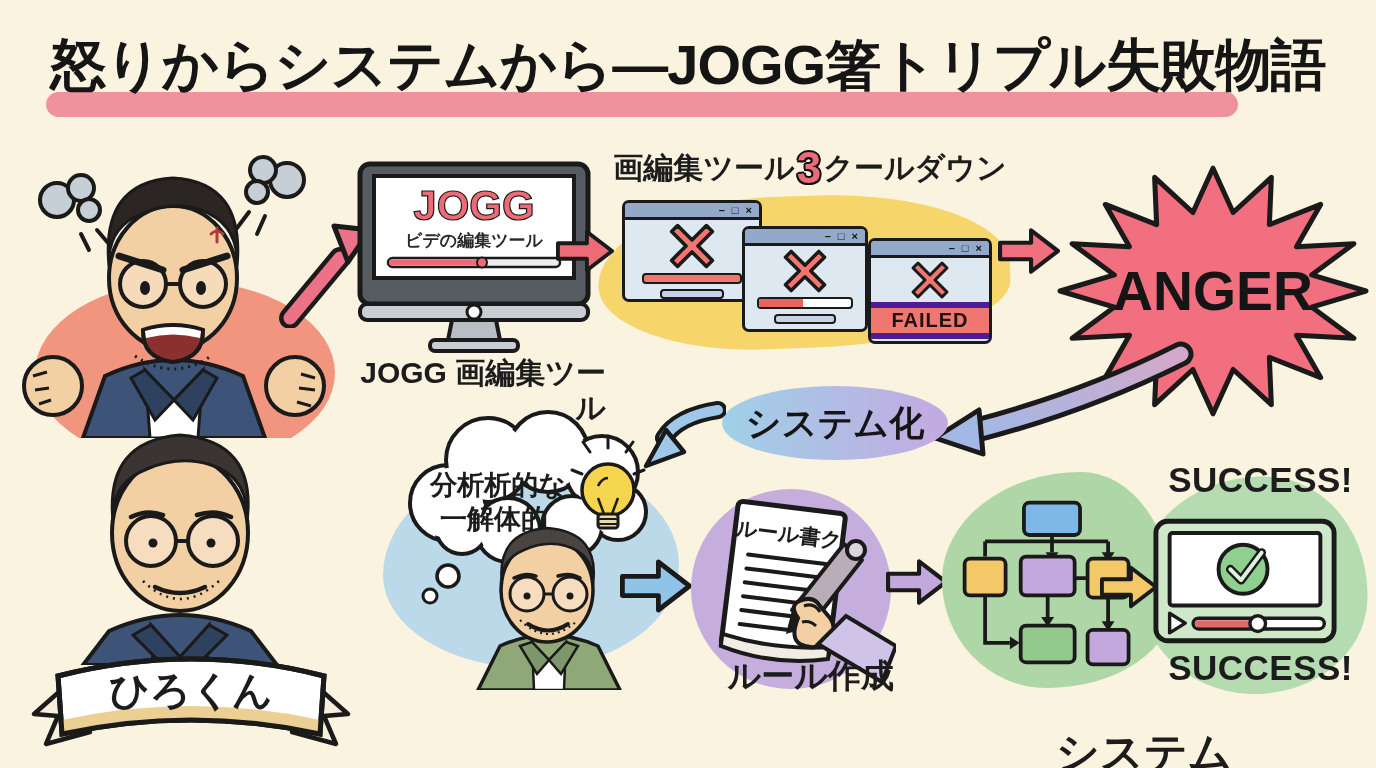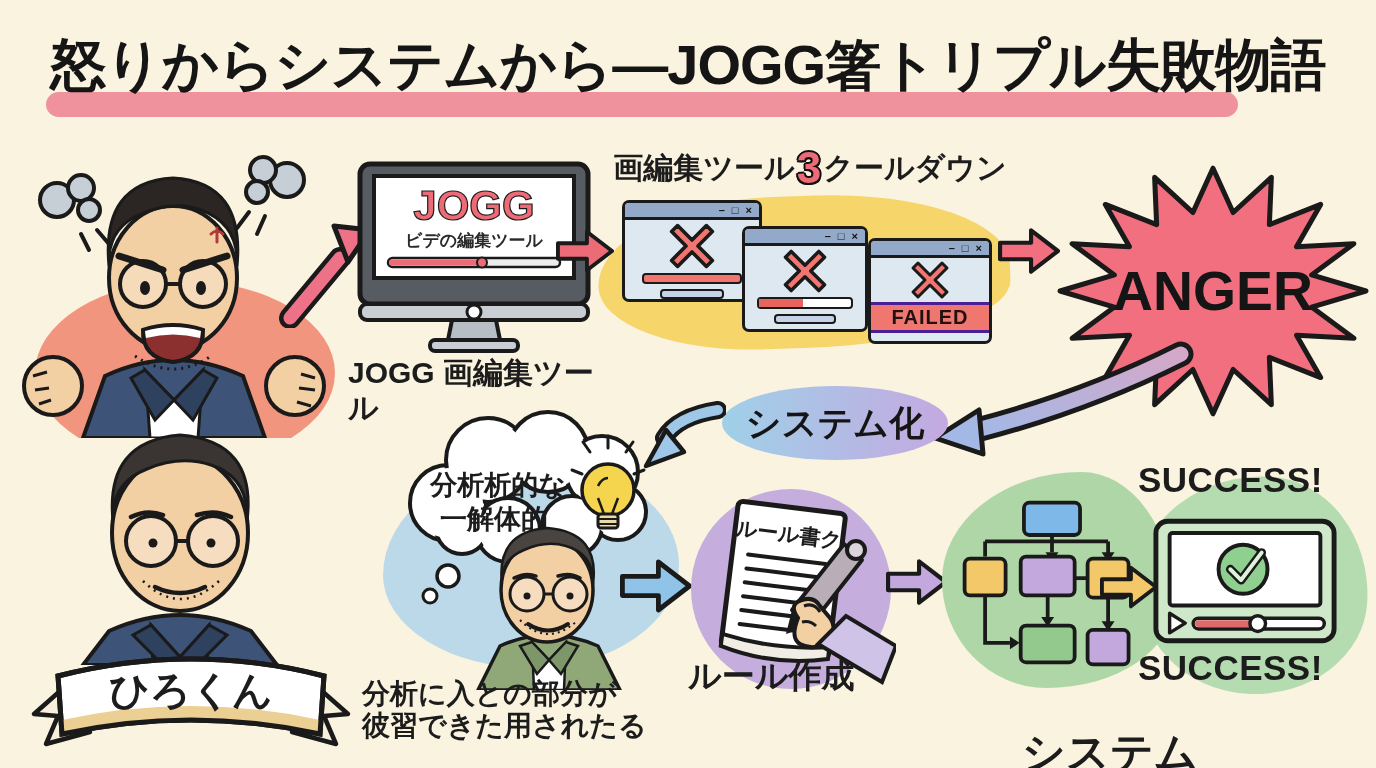--- a/index.html
+++ b/index.html
@@ -1,19 +1,19 @@
 <!DOCTYPE html>
 <html><head>
 <meta charset="utf-8">
 <style>
   html,body{margin:0;padding:0;}
   body{font-family:"Liberation Sans","DejaVu Sans",sans-serif;}
   #canvas{position:relative;width:1376px;height:768px;background:#FAF3DF;overflow:hidden;}
   .abs{position:absolute;}
-  .cap{position:absolute;font-weight:bold;color:#1c1c1c;text-align:left;line-height:1.15;}
+  .cap{position:absolute;font-weight:bold;color:#1c1c1c;text-align:right;line-height:1.15;}
   
   #title-underline{left:46px;top:92px;width:1192px;height:25px;background:#F0929E;border-radius:13px;}
   #title-text{left:0;top:28px;width:1376px;text-align:center;font-size:56px;font-weight:bold;
               color:#151515;letter-spacing:-1px;white-space:nowrap;}
   
   .blob{position:absolute;}
   #blob-errors{left:598px;top:196px;width:412px;height:152px;background:#F6D56A;
                border-radius:48% 52% 55% 45% / 62% 55% 45% 50%;transform:rotate(-2deg);}
   #blob-think{left:383px;top:462px;width:296px;height:206px;background:#BCD9EA;
               border-radius:52% 48% 50% 50% / 55% 50% 50% 45%;}
@@ -30,21 +30,21 @@
   .err-title{width:100%;height:17px;background:#93A9C9;border-bottom:3px solid #1a1a1a;box-sizing:border-box;
              display:flex;align-items:center;justify-content:flex-end;padding-right:5px;
              font-size:11px;font-weight:bold;color:#101010;letter-spacing:2px;line-height:1;}
   .err-bar{border:2px solid #1a1a1a;border-radius:4px;}
   
   #cooldown-pill{left:722px;top:386px;width:226px;height:74px;border-radius:50%;
                  background:linear-gradient(90deg,#9FD0E8,#C4A9E1);
                  display:flex;align-items:center;justify-content:center;
                  font-size:35px;font-weight:bold;color:#151515;}
   
-  #failed-badge{background:#F0776F;border:3px solid #4c1d95;border-radius:4px;color:#201010;
+  #failed-badge{background:#F0776F;border:6px solid #4c1d95;border-radius:4px;color:#201010;
                 font-size:20px;font-weight:bold;padding:1px 21px;letter-spacing:1px;}
   svg text{font-family:"Liberation Sans","DejaVu Sans",sans-serif;}
 </style>
 </head>
 <body>
 
 <div id="canvas">
 
   <div id="title-underline" class="abs"></div>
   <div id="title-text" class="abs">怒りからシステムから―JOGG箸トリプル失敗物語</div>
@@ -250,24 +250,20 @@
       <circle cx="150" cy="76" r="17" fill="rgba(255,255,255,0.3)" stroke="#1a1a1a" stroke-width="3"></circle>
       <path d="M124,76 L133,76" stroke="#1a1a1a" stroke-width="3"></path>
       <path d="M94,60 Q106,54 116,58 M138,58 Q150,54 160,60" stroke="#1a1a1a" stroke-width="3.5" fill="none" stroke-linecap="round"></path>
       <circle cx="107" cy="78" r="3.5" fill="#1a1a1a"></circle>
         <circle cx="150" cy="78" r="3.5" fill="#1a1a1a"></circle>
       <path d="M108,106 Q128,119 148,106" stroke="#1a1a1a" stroke-width="4" fill="none" stroke-linecap="round"></path>
       <path d="M100,102 Q128,130 158,102" stroke="#1a1a1a" stroke-width="2" stroke-dasharray="2 4" fill="none"></path>
     </g>
   </svg>
 
-  <div class="cap" style="left:362px;top:678px;width:330px;font-size:28px">
-    <div>分析に入との部分が</div>
-    <div>彼習できた用されたる</div>
-  </div>
 
   <svg class="abs" style="left:620px;top:556px" width="72" height="60" viewBox="0 0 60 48">
     <polygon points="2,16 32,16 32,4 58,24 32,44 32,32 2,32" fill="#8FC4E8" stroke="#1a1a1a" stroke-width="4" stroke-linejoin="round"></polygon>
   </svg>
 
   <svg class="abs" style="left:686px;top:486px" width="210" height="210" viewBox="0 0 210 210">
     <circle cx="105" cy="103" r="100" fill="#C5AEDE"></circle>
     <g transform="rotate(7 105 105)">
       <rect x="42" y="22" width="108" height="146" rx="5" fill="#FFFFFF" stroke="#1a1a1a" stroke-width="5"></rect>
       <path d="M42,168 q54,14 108,0 l0,-12 q-54,10 -108,0 Z" fill="#F1EDE4" stroke="#1a1a1a" stroke-width="4"></path>

